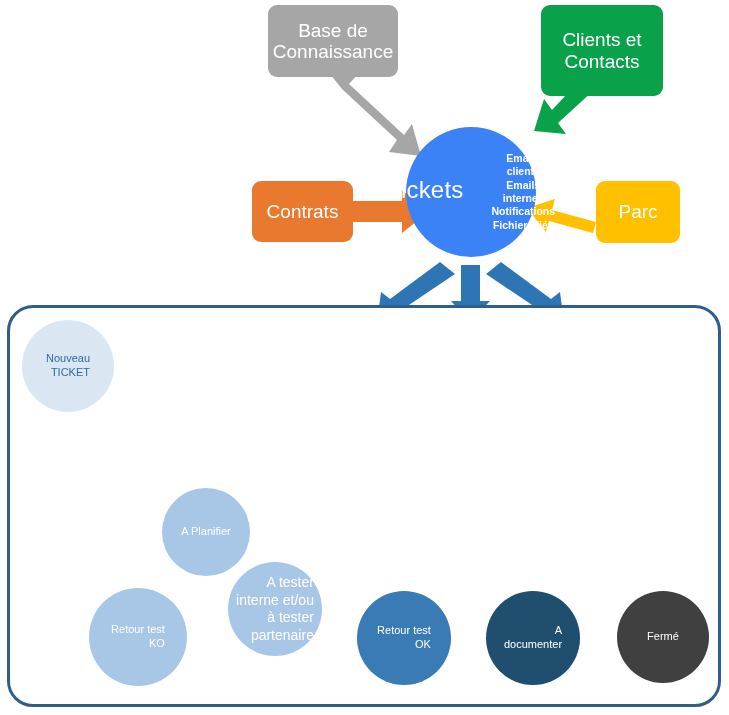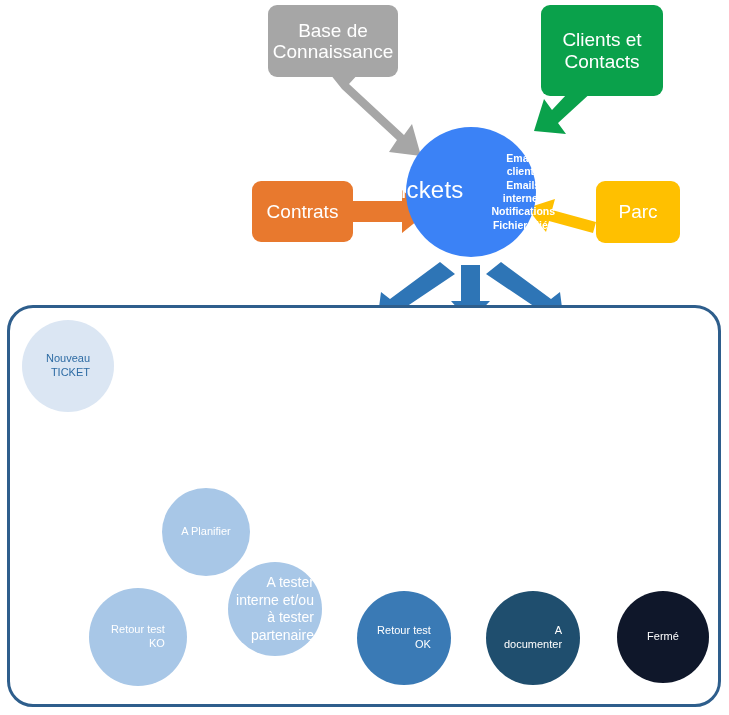--- a/index.html
+++ b/index.html
@@ -49,21 +49,21 @@
 
   .circ{
     position:absolute;border-radius:50%;
     display:flex;align-items:center;justify-content:center;text-align:right;
     line-height:1.25;box-sizing:border-box;
   }
   .c-pale{background:#dbe6f3;color:#2e6ca4;font-size:11px;}
   .c-mid{background:#a8c7e7;color:#ffffff;font-size:11px;}
   .c-steel{background:#3a7ab5;color:#ffffff;font-size:11px;}
   .c-navy{background:#1f4e6e;color:#ffffff;font-size:11px;}
-  .c-burnt{background:#0f172a;color:#ffffff;font-size:11px;}
+  .c-burnt{background:#404040;color:#ffffff;font-size:11px;}
 </style>
 </head>
 <body>
 
 <div id="stage">
 
   <svg id="svg-layer" class="layer" viewBox="0 0 729 715">
 
     <g>
       <polygon fill="#a6a6a6" points="330,74 360,72 349,84 404,135 412,124 421,156 389,152 397,140 342,89"></polygon>

